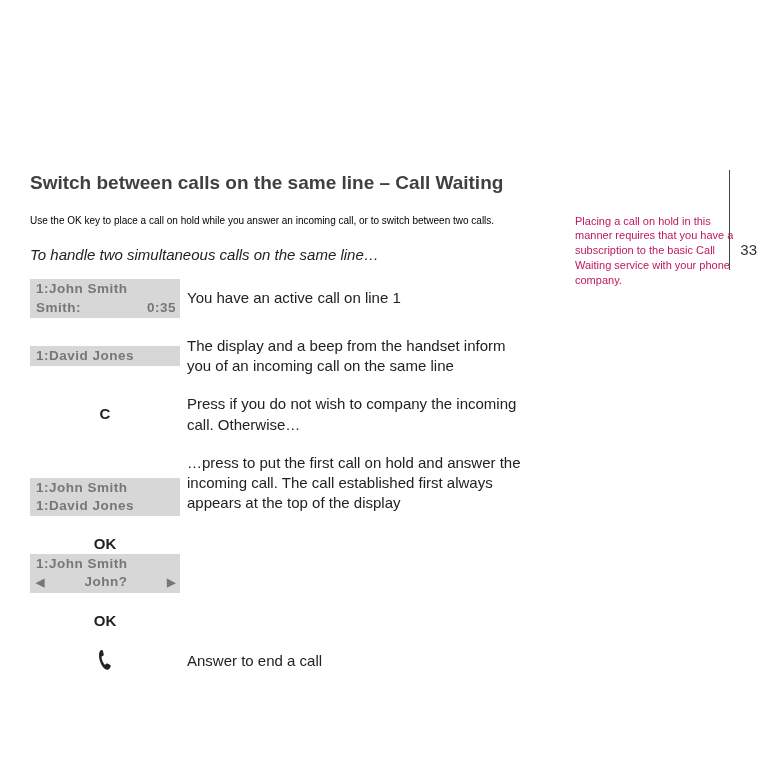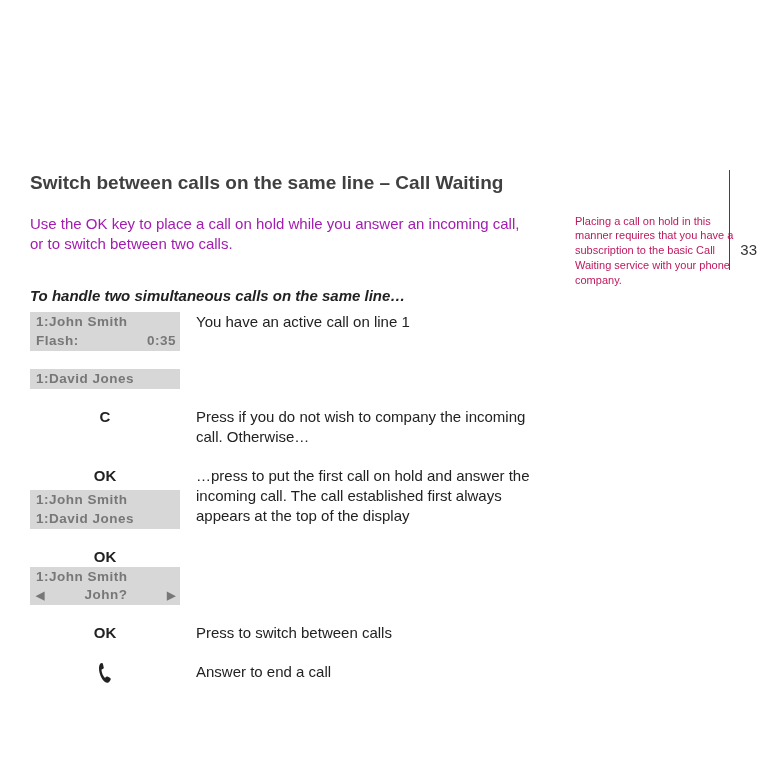--- a/index.html
+++ b/index.html
@@ -48,34 +48,34 @@
   }
   .col-main {
     flex: 0 0 500px;
   }
   .col-side {
     flex: 1 1 auto;
     font-size: 11px;
     color: #be185d;
   }
   .intro {
-    font-size: 15px;
-    color: #a21caf;
-    margin-bottom: 32px;
+    font-size: 10px;
+    color: #000000;
+    margin-bottom: 18px;
   }
   .subhead {
     font-style: italic;
     font-size: 15px;
-    margin-bottom: 6px;
-    font-weight: bold;
+    margin-bottom: 14px;
   }
   .step {
     display: flex;
-    gap: 16px;
+    gap: 7px;
     margin-bottom: 18px;
+    align-items: center;
   }
   .step.tight { margin-bottom: 0; }
   .step .left {
     flex: 0 0 150px;
   }
   .step .right {
     flex: 1 1 auto;
     font-size: 15px;
     color: #222;
   }
@@ -131,34 +131,35 @@
 
       <div class="intro">Use the OK key to place a call on hold while you answer an incoming call, or to switch between two calls.</div>
 
       <div class="subhead">To handle two simultaneous calls on the same line…</div>
 
       <div class="step">
         <div class="left">
           <div class="display">
             <div>1:John Smith</div>
             <div class="display-row">
-              <span>Flash:</span>
+              <span>Smith:</span>
               <span>0:35</span>
             </div>
           </div>
         </div>
         <div class="right">You have an active call on line 1</div>
       </div>
 
       <div class="step">
         <div class="left">
           <div class="display">
             <div>1:David Jones</div>
           </div>
         </div>
+        <div class="right">The display and a beep from the handset inform you of an incoming call on the same line</div>
       </div>
 
       <div class="step">
         <div class="left btn-label">C</div>
         <div class="right">Press if you do not wish to company the incoming call. Otherwise…</div>
       </div>
 
       <div class="step tight">
         <div class="left btn-label">OK</div>
         <div class="right" style="min-height:58px;">…press to put the first call on hold and answer the incoming call. The call established first always appears at the top of the display</div>
@@ -185,21 +186,20 @@
               <span>John?</span>
               <span class="nav">▶</span>
             </div>
           </div>
         </div>
         <div class="right"></div>
       </div>
 
       <div class="step">
         <div class="left btn-label">OK</div>
-        <div class="right">Press to switch between calls</div>
       </div>
 
       <div class="step">
         <div class="left hang-icon">
           <svg width="18" height="22" viewBox="0 0 18 22">
             <path d="M6 1 C4 1 3 3 3 6 C3 11 5 17 9 20 C10.5 21.2 12.5 21 13.5 19.5 L14.5 18 C15 17.2 14.7 16.2 13.9 15.8 L11.5 14.6 C10.9 14.3 10.2 14.5 9.8 15 L9 16 C7 14 5.5 10.5 5.5 7.5 L6.8 7 C7.5 6.7 7.9 5.9 7.7 5.2 L7 2.2 C6.8 1.5 6.3 1 6 1 Z" fill="#222"></path>
           </svg>
         </div>
         <div class="right">Answer to end a call</div>
       </div>

